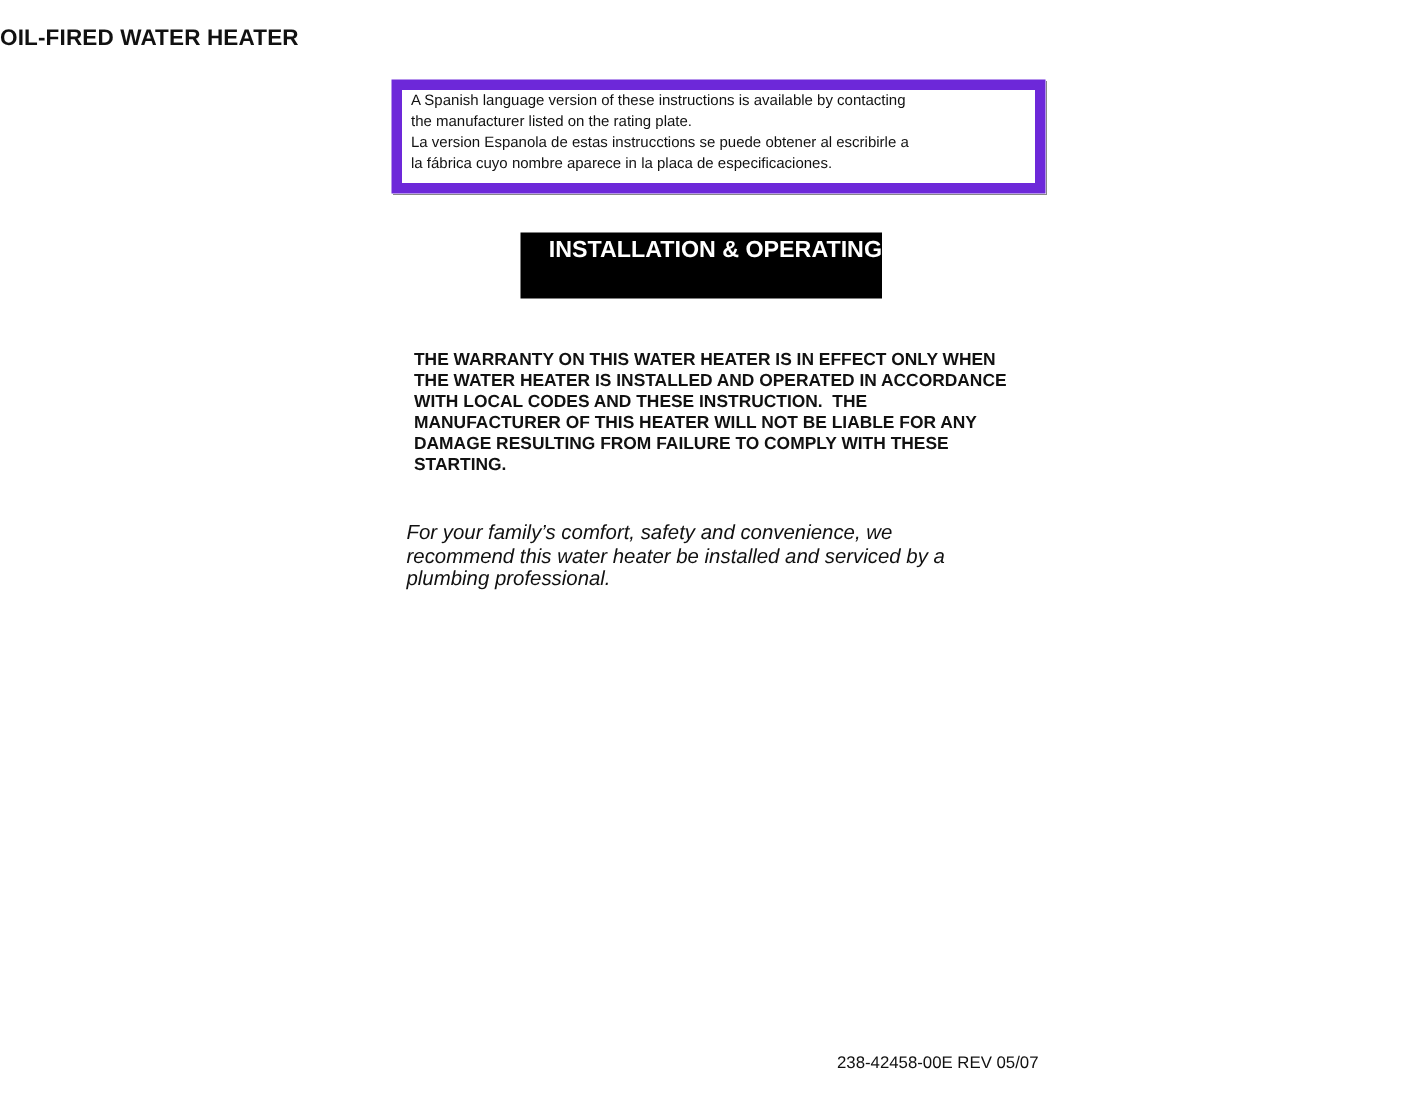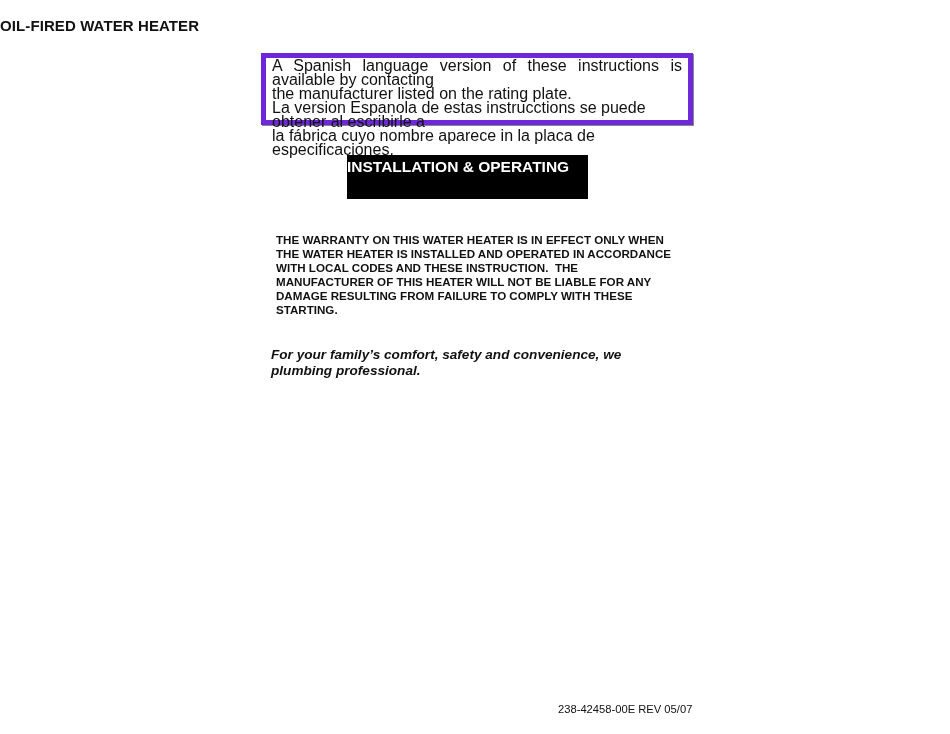--- a/index.html
+++ b/index.html
@@ -1,32 +1,32 @@
 <!DOCTYPE html>
 <html><head>
 <meta charset="utf-8">
 <style>
   html, body { margin: 0; padding: 0; background: #ffffff; }
   body { width: 950px; height: 734px; position: relative; overflow: hidden;
          font-family: "Liberation Sans", sans-serif; color: #111; }
   .title { position: absolute; left: 0; width: 945px; top: 17px; text-align: left;
            font-weight: bold; font-size: 15px; letter-spacing: 0.1px; }
   .notice { position: absolute; left: 261px; top: 53px; width: 410px; height: 57px;
-            border: 5px solid #6d28d9; box-shadow: 1px 1px 0 #888;
-            padding: 1px 6px 4px 6px; font-size: 16px; line-height: 14px; }
+            border: 7px solid #6d28d9; box-shadow: 1px 1px 0 #888;
+            padding: 1px 6px 4px 6px; font-size: 10px; line-height: 14px; }
   .notice p { margin: 0; }
   .notice .just { text-align: justify; text-align-last: left; }
   .banner { position: absolute; left: 347px; top: 155px; width: 241px; height: 44px;
             background: #000; color: #fff; font-weight: bold; font-size: 15.5px;
-            line-height: 18px; text-align: left; padding-top: 3px; box-sizing: border-box; }
+            line-height: 18px; text-align: right; padding-top: 3px; box-sizing: border-box; }
   .warranty { position: absolute; left: 276px; top: 233px; width: 430px;
               font-weight: bold; font-size: 11.6px; line-height: 14px; }
   .warranty div { white-space: nowrap; }
   .recommend { position: absolute; left: 271px; top: 347px; width: 420px;
-               font-weight: bold; font-style: italic; font-size: 13.6px; line-height: 15.5px; }
+               font-weight: normal; font-style: italic; font-size: 13.6px; line-height: 15.5px; }
   .recommend div { white-space: nowrap; }
   .docnum { position: absolute; left: 558px; top: 703px; font-size: 11.2px; }
 </style>
 </head>
 <body>
 
 <div class="title">OIL-FIRED WATER HEATER</div>
 
 <div class="notice">
   <p class="just">A Spanish language version of these instructions is available by contacting</p>
@@ -43,16 +43,17 @@
   <div>THE WARRANTY ON THIS WATER HEATER IS IN EFFECT ONLY WHEN</div>
   <div>THE WATER HEATER IS INSTALLED AND OPERATED IN ACCORDANCE</div>
   <div style="white-space:pre">WITH LOCAL CODES AND THESE INSTRUCTION.  THE</div>
   <div>MANUFACTURER OF THIS HEATER WILL NOT BE LIABLE FOR ANY</div>
   <div>DAMAGE RESULTING FROM FAILURE TO COMPLY WITH THESE</div>
   <div>STARTING.</div>
 </div>
 
 <div class="recommend">
   <div>For your family’s comfort, safety and convenience, we</div>
+  <div>recommend this water heater be installed and serviced by a</div>
   <div>plumbing professional.</div>
 </div>
 
 <div class="docnum">238-42458-00E REV 05/07</div>
 
 </body></html>

